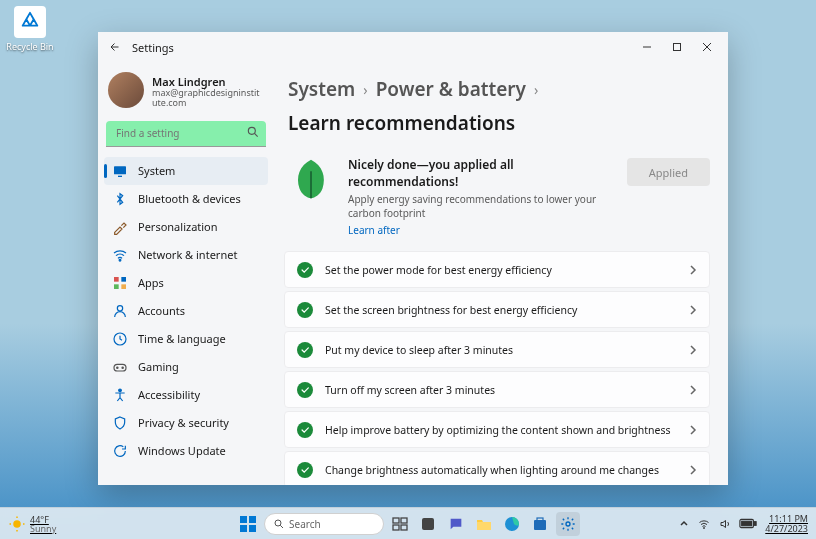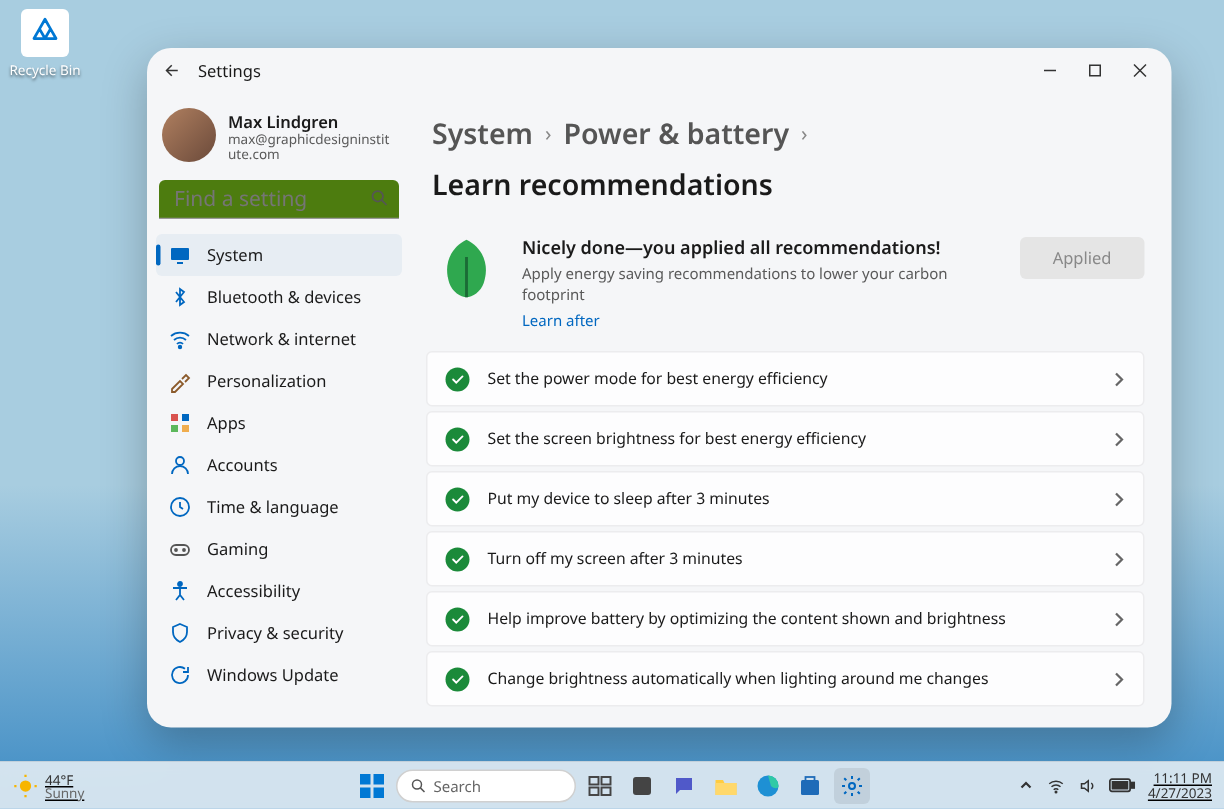--- a/index.html
+++ b/index.html
@@ -22,42 +22,42 @@
     position:relative;
   }
 
   
   .desktop-icon { position:absolute; top:6px; left:6px; width:48px; text-align:center; color:#fff; font-size:9px; text-shadow:0 1px 2px rgba(0,0,0,.6); }
   .desktop-icon .ic { width:32px; height:32px; margin:0 auto 2px; background:#fff; border-radius:4px; display:flex; align-items:center; justify-content:center; }
   .desktop-icon .ic svg { width:22px; height:22px; }
 
   
   .window {
-    position:absolute; top:32px; left:98px; width:683px; height:453px;
-    background:var(--win-bg); border-radius:16px; box-shadow:0 10px 30px rgba(0,0,0,.25);
+    position:absolute; top:32px; left:98px; width:630px; height:453px;
+    background:var(--win-bg); border-radius:0; box-shadow:0 10px 30px rgba(0,0,0,.25);
     overflow:hidden; display:flex; flex-direction:column;
   }
   .titlebar { height:30px; display:flex; align-items:center; padding:0 6px; }
   .title-back { width:22px; height:22px; display:flex; align-items:center; justify-content:center; border-radius:4px; cursor:default; margin-right:6px;}
   .title-label { font-size:11px; color:var(--text-primary); }
   .title-spacer { flex:1; }
   .win-btn { width:30px; height:26px; display:flex; align-items:center; justify-content:center; }
   .win-btn svg { stroke:#333; }
 
   .win-body { flex:1; display:flex; overflow:hidden; }
 
   
   .sidebar { width:176px; padding:4px 6px 6px 6px; overflow-y:auto; }
   .profile { display:flex; align-items:flex-end; padding:6px 4px 12px 4px; gap:8px; }
   .avatar { width:36px; height:36px; border-radius:50%; background:linear-gradient(135deg,#b08060,#6b4a3a); flex-shrink:0; }
   .profile-name { font-size:11px; font-weight:600; color:var(--text-primary); line-height:1.1; }
   .profile-email { font-size:9px; color:var(--text-secondary); line-height:1.1; word-break:break-all; }
 
   .search { position:relative; margin:0 2px 10px 2px; }
-  .search input { width:100%; height:26px; padding:0 26px 0 10px; border:none; border-bottom:1px solid #999; background:#4d7c0f; border-radius:4px 4px 0 0; font-size:14px; outline:none; }
+  .search input { width:100%; height:26px; padding:0 26px 0 10px; border:none; border-bottom:1px solid #999; background:#86efac; border-radius:4px 4px 0 0; font-size:10px; outline:none; }
   .search .mag { position:absolute; right:6px; top:5px; width:14px; height:14px; }
 
   .nav { list-style:none; margin:0; padding:0; }
   .nav li { display:flex; align-items:center; height:28px; padding:0 8px; gap:10px; border-radius:4px; font-size:11px; color:var(--text-primary); position:relative; }
   .nav li.selected { background:var(--nav-selected); }
   .nav li.selected::before { content:""; position:absolute; left:0; top:7px; bottom:7px; width:3px; background:var(--accent); border-radius:2px; }
   .nav-ic { width:16px; height:16px; display:flex; align-items:center; justify-content:center; flex-shrink:0; }
 
   
   .content { flex:1; padding:10px 18px 10px 10px; overflow-y:auto; }
@@ -164,34 +164,34 @@
           <li>
             <span class="nav-ic">
               <svg width="16" height="16" viewBox="0 0 24 24" fill="none" stroke-width="1.8" stroke="#0067c0">
                 <path d="M8 7l8 10-4 3V4l4 3-8 10"></path>
               </svg>
             </span>
             <span>Bluetooth &amp; devices</span>
           </li>
           <li>
             <span class="nav-ic">
+              <svg width="16" height="16" viewBox="0 0 24 24" fill="none" stroke-width="1.8" stroke="#8b5a2b">
+                <path d="M4 20l8-8 3 3-8 8H4v-3zM14 10l4-4 3 3-4 4"></path>
+              </svg>
+            </span>
+            <span>Personalization</span>
+          </li>
+          <li>
+            <span class="nav-ic">
               <svg width="16" height="16" viewBox="0 0 24 24" fill="none" stroke-width="1.8" stroke="#0067c0">
                 <path d="M3 9a14 14 0 0118 0M6 13a9 9 0 0112 0M9 17a4 4 0 016 0"></path>
                 <circle cx="12" cy="20" r="1.3" fill="#0067c0"></circle>
               </svg>
             </span>
             <span>Network &amp; internet</span>
-          </li>
-          <li>
-            <span class="nav-ic">
-              <svg width="16" height="16" viewBox="0 0 24 24" fill="none" stroke-width="1.8" stroke="#8b5a2b">
-                <path d="M4 20l8-8 3 3-8 8H4v-3zM14 10l4-4 3 3-4 4"></path>
-              </svg>
-            </span>
-            <span>Personalization</span>
           </li>
           <li>
             <span class="nav-ic">
               <svg width="16" height="16" viewBox="0 0 24 24" fill="none" stroke-width="1.8">
                 <rect x="3" y="3" width="7" height="7" fill="#d9534f"></rect>
                 <rect x="14" y="3" width="7" height="7" fill="#0067c0"></rect>
                 <rect x="3" y="14" width="7" height="7" fill="#5cb85c"></rect>
                 <rect x="14" y="14" width="7" height="7" fill="#f0ad4e"></rect>
               </svg>
             </span>

